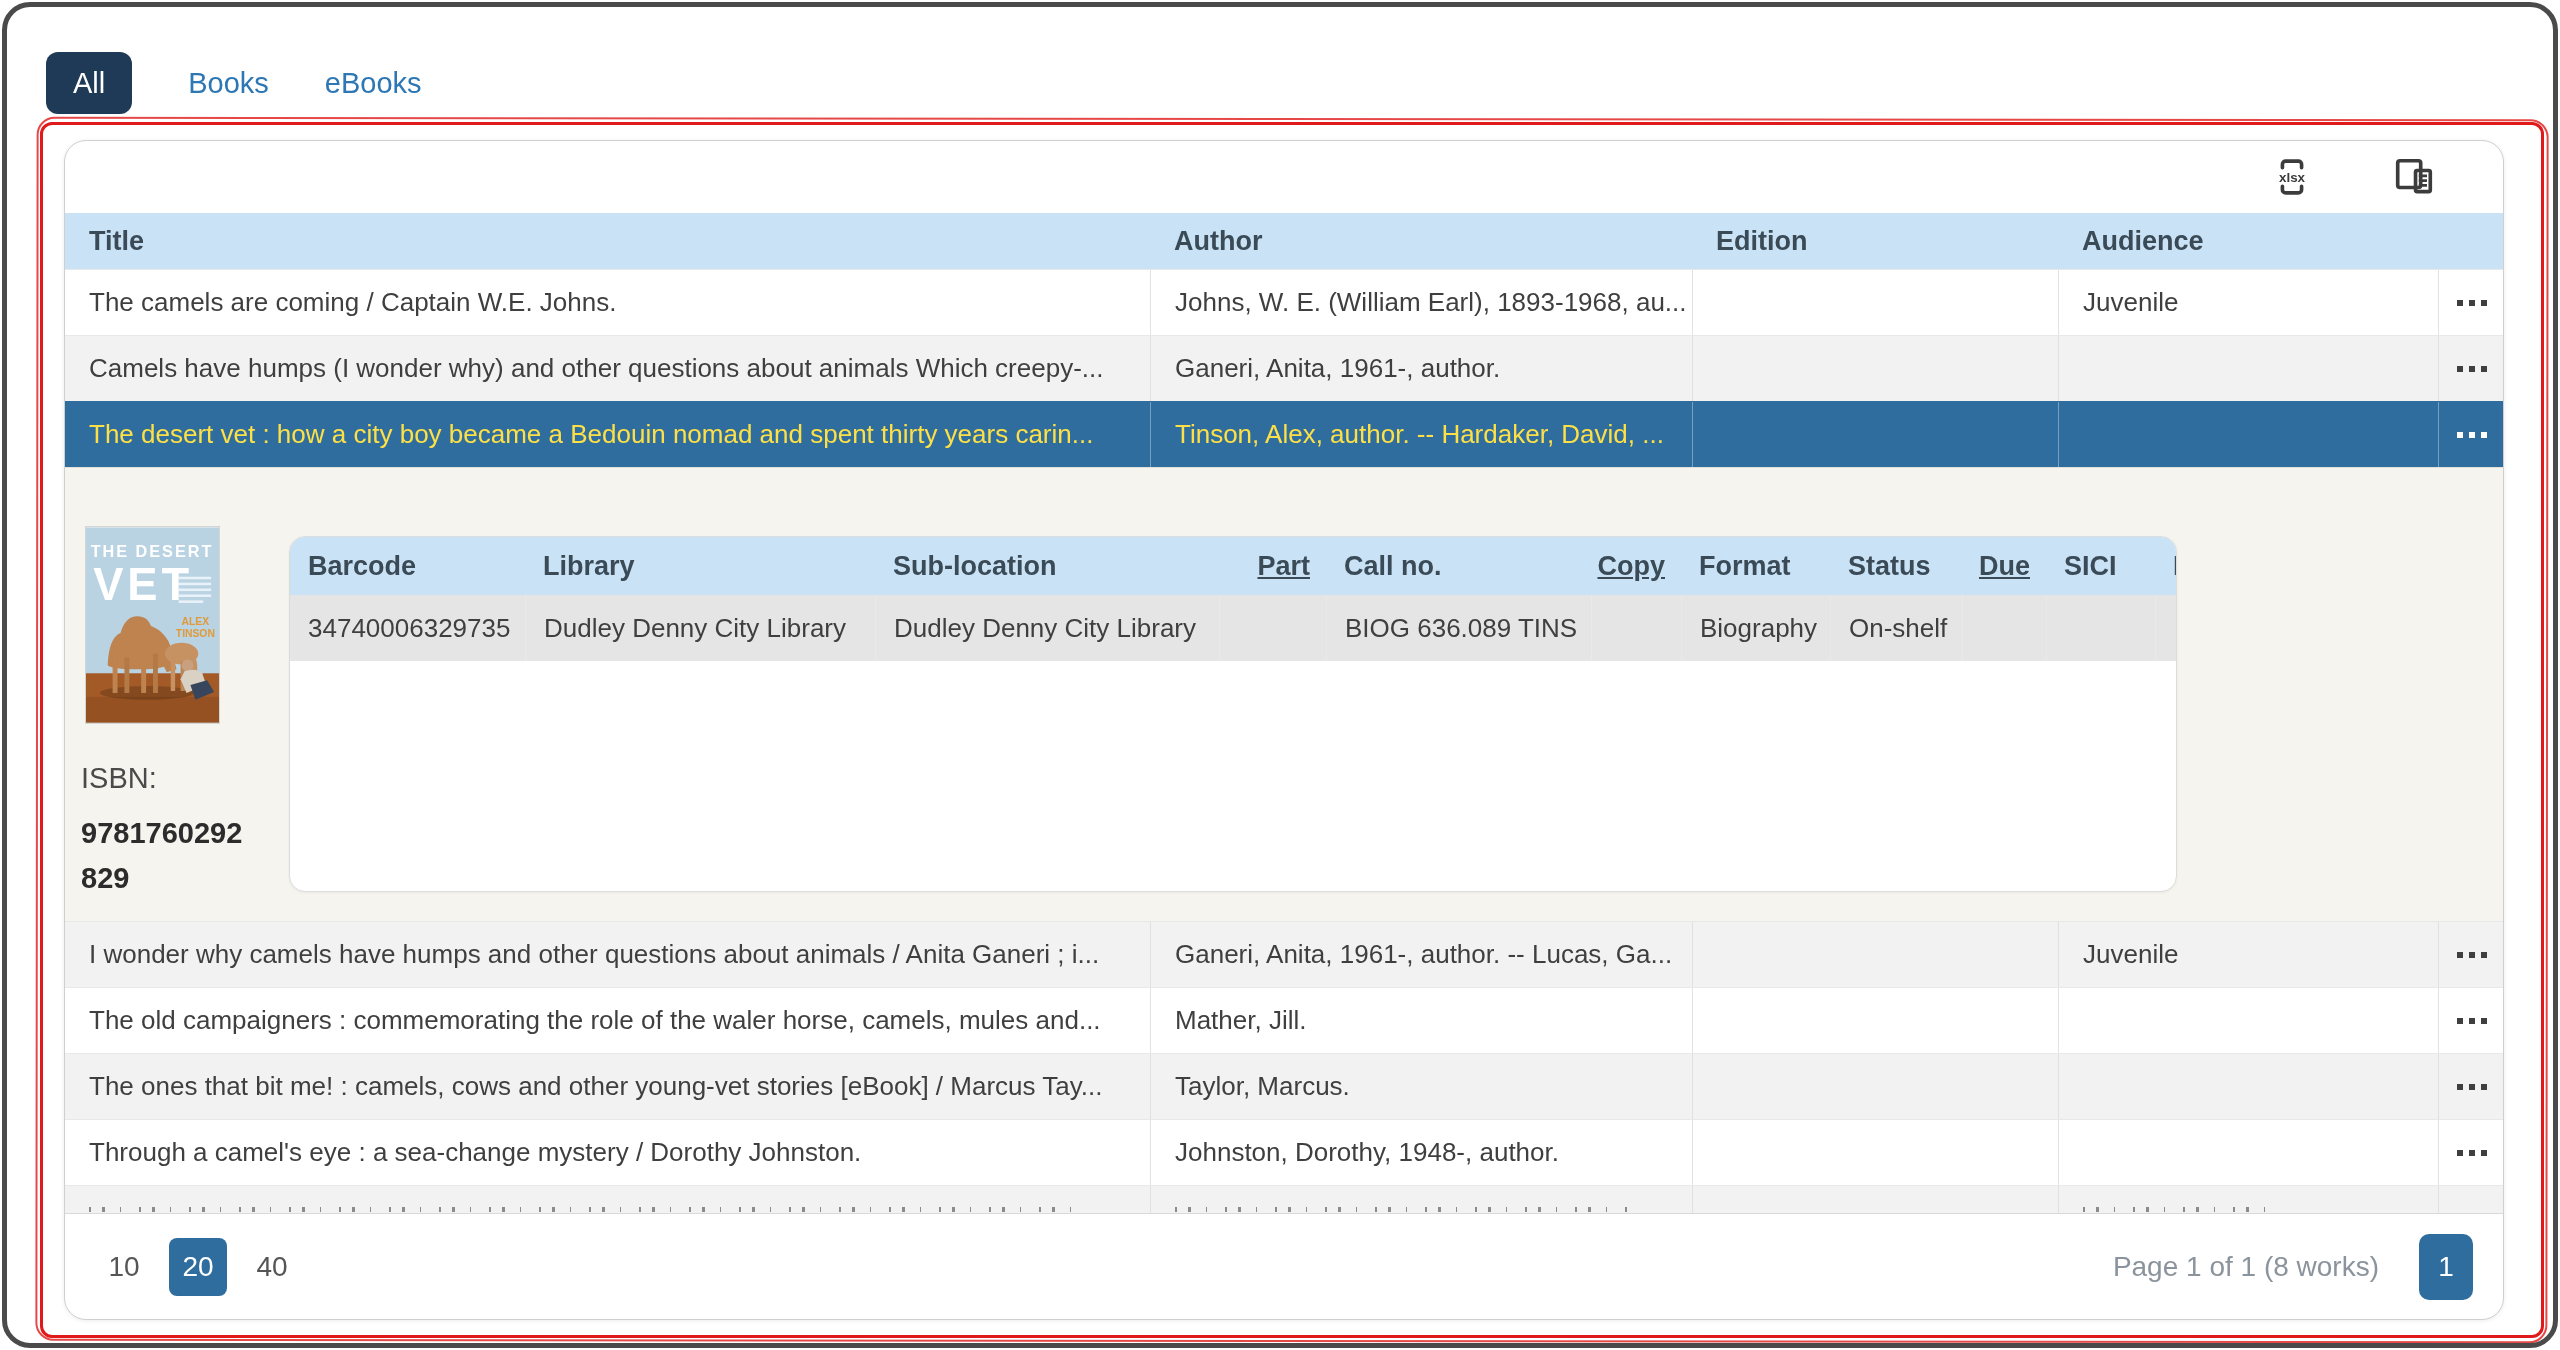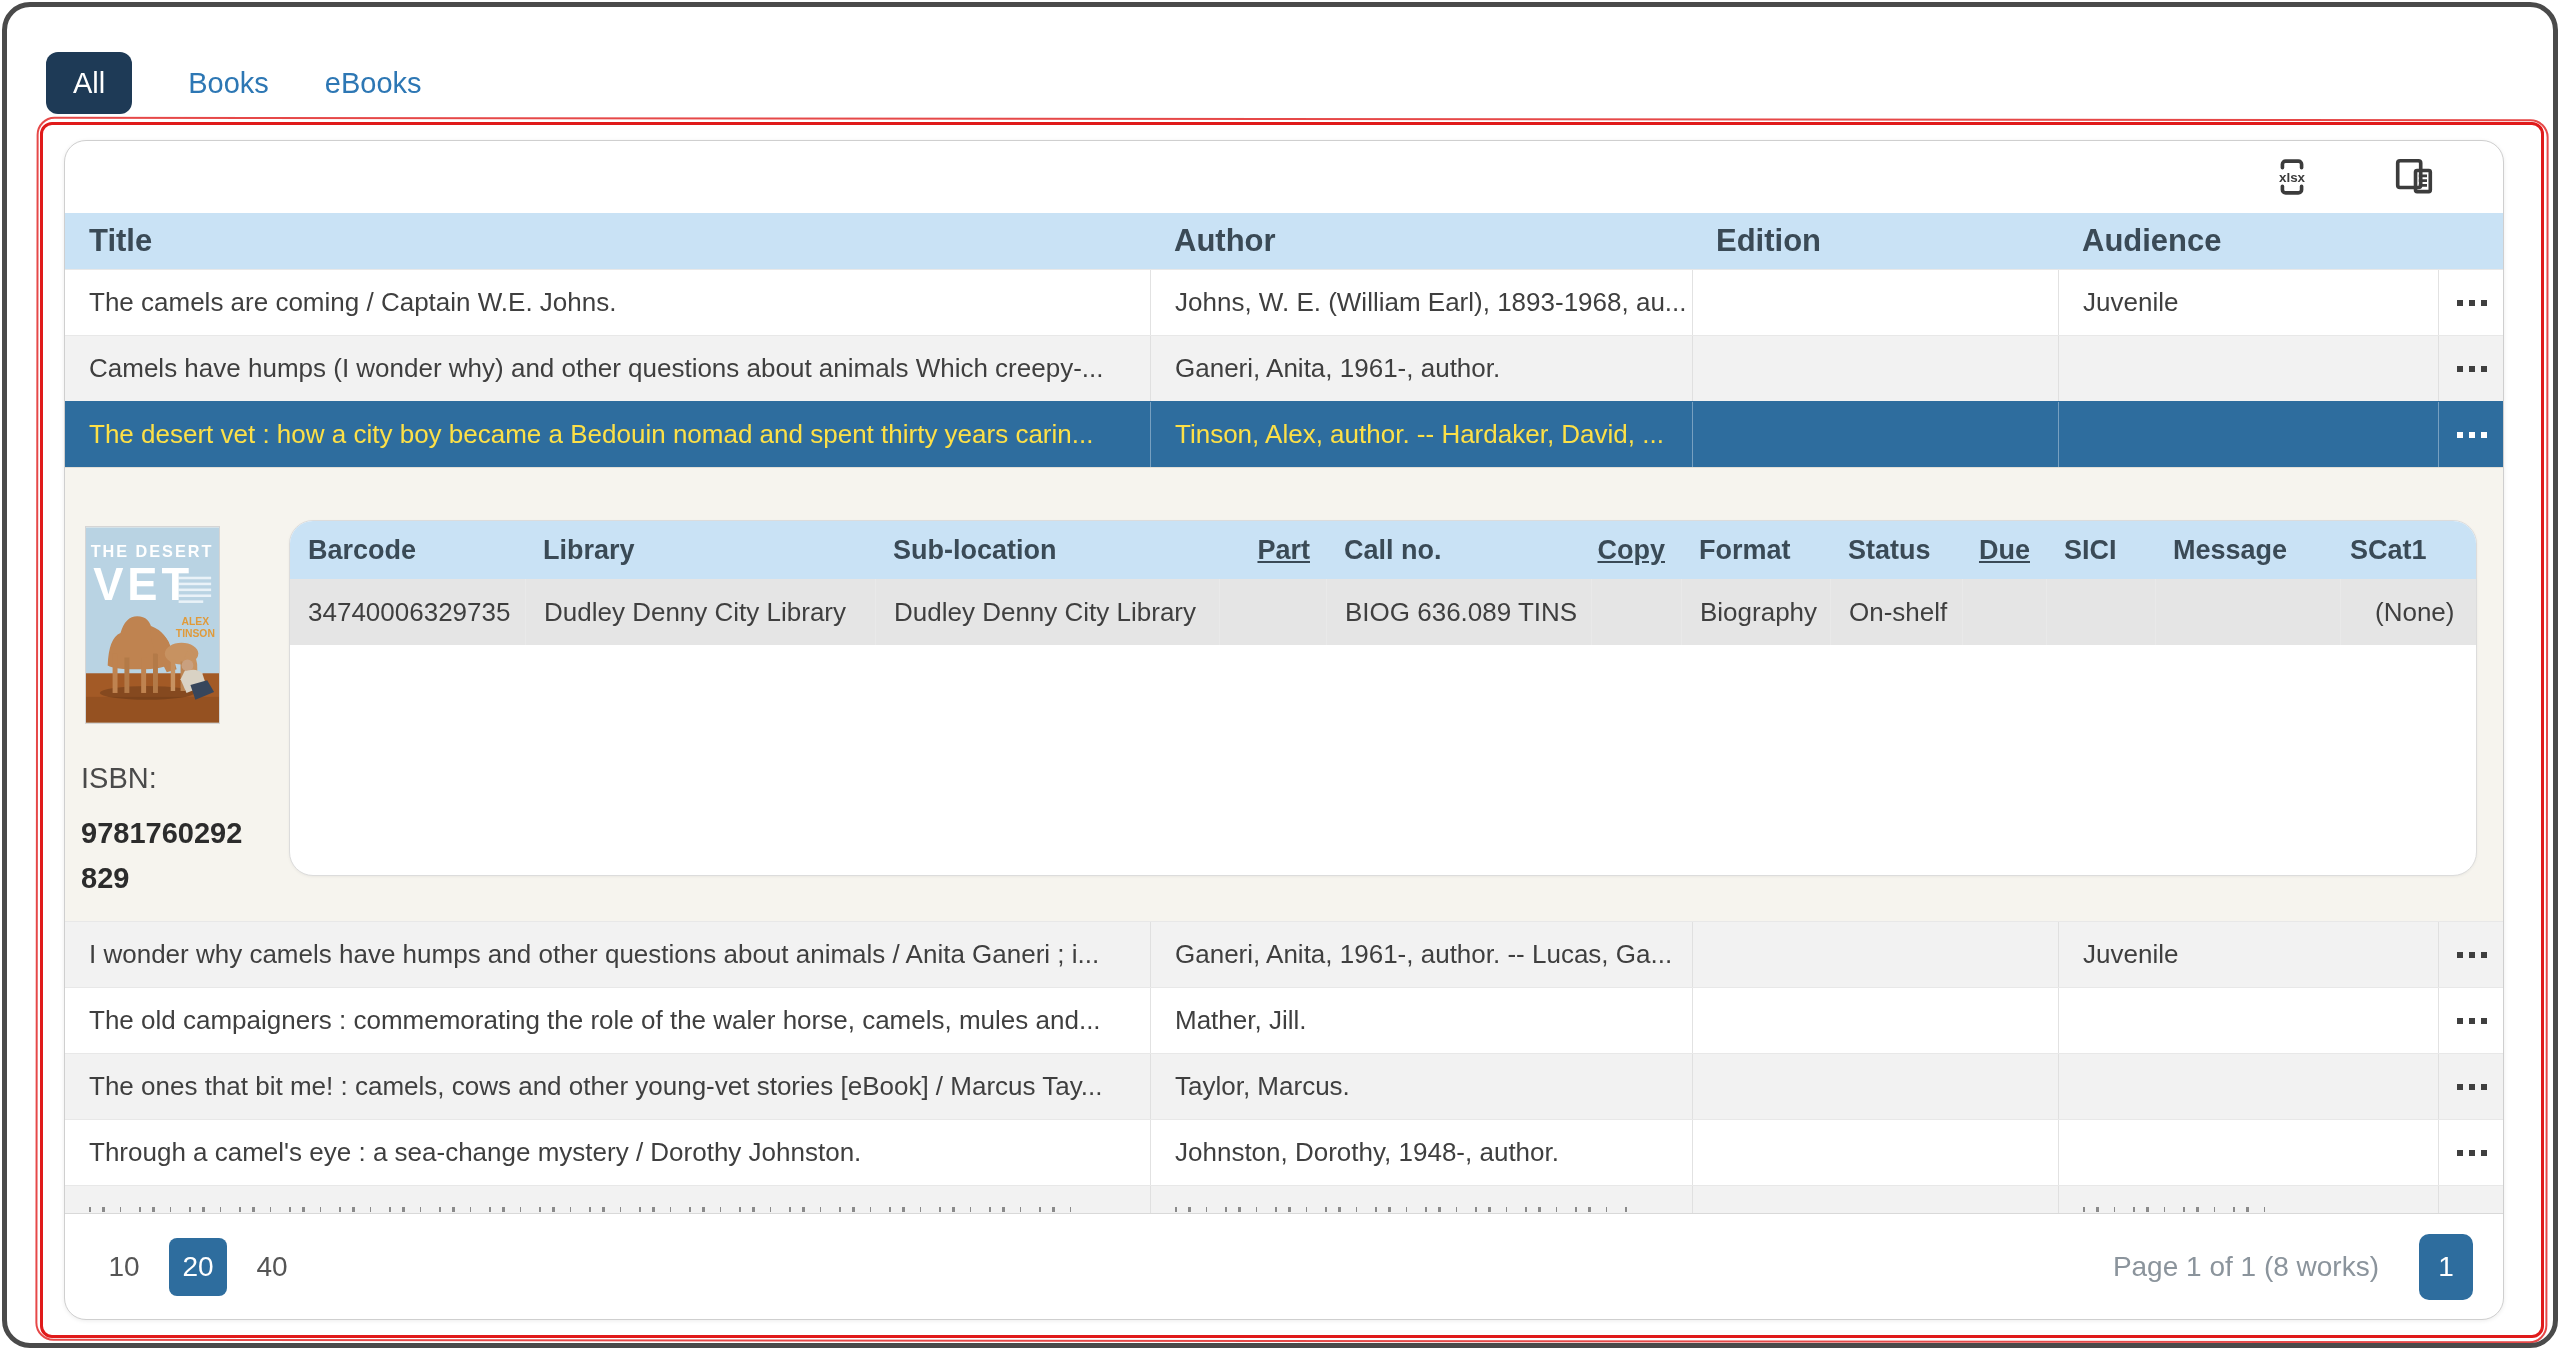--- a/index.html
+++ b/index.html
@@ -27,21 +27,21 @@
   .card { position:absolute; left:64px; top:140px; width:2440px; height:1180px; background:#fff;
     border:1px solid #cfcfcf; border-radius:22px; overflow:hidden;
     box-shadow:0 1px 4px rgba(0,0,0,.08); }
 
   .toolbar { height:72px; display:flex; justify-content:flex-end; align-items:center;
     gap:76px; padding-right:66px; }
   .tool-icon { width:46px; height:46px; cursor:pointer; }
 
   
   .grid-main { display:grid; grid-template-columns:1085px 542px 366px 380px 67px; align-items:center; }
-  .thead { background:#c9e2f5; height:56px; font-size:31px; font-weight:bold; color:#3a4a56; }
+  .thead { background:#c9e2f5; height:56px; font-size:27px; font-weight:bold; color:#3a4a56; }
   .row { height:66px; font-size:26px; color:#3f3f3f; border-top:1px solid #e8e8e8; background:#fff; }
   .row.alt { background:#f2f2f2; }
   .row.selected { background:#2e6d9e; color:#fde047; border-top-color:#2e6d9e; }
   .cell { padding-left:24px; padding-right:14px; white-space:nowrap; overflow:hidden; height:100%;
     display:flex; align-items:center; }
   .row .cell + .cell { border-left:1px solid #e2e2e2; }
   .row.alt .cell + .cell { border-left-color:#e0e0e0; }
   .row.selected .cell + .cell { border-left-color:rgba(255,255,255,.35); }
   .thead .cell { padding-left:24px; }
   .actions { justify-content:center; padding:0; }
@@ -56,22 +56,22 @@
   .sp-title { width:94%; } .sp-author { width:92%; } .sp-aud { width:58%; }
 
   
   .detail { position:relative; height:454px; background:#f6f4ee; border-top:1px solid #e3e0d8; }
   .cover { position:absolute; left:20px; top:58px; width:135px; height:198px; }
   .cover svg { display:block; border:1px solid #d5d5d5; }
   .isbn { position:absolute; left:16px; top:290px; width:185px; font-size:29px; color:#4a4a4a; line-height:1.4; }
   .isbn .num { display:block; margin-top:12px; font-weight:bold; color:#2c2c2c; width:168px;
     word-break:break-all; line-height:1.55; }
 
-  .panel { position:absolute; left:224px; top:52px; width:2188px; height:356px; background:#fff;
-    border:1px solid #dcdcdc; border-radius:24px; overflow:hidden; box-shadow:0 1px 3px rgba(0,0,0,.05); }
+  .panel { position:absolute; left:224px; top:68px; width:1888px; height:356px; background:#fff;
+    border:1px solid #dcdcdc; border-radius:16px; overflow:hidden; box-shadow:0 1px 3px rgba(0,0,0,.05); }
   .grid-hold { display:grid; align-items:center;
     grid-template-columns:235px 350px 344px 107px 265px 90px 149px 132px 84px 109px 177px 144px; }
   .phead { background:#c9e2f5; height:58px; font-size:27px; font-weight:bold; color:#3a4a56; }
   .prow { height:66px; font-size:26px; color:#3f3f3f; background:#e5e5e5; }
   .pcell { padding-left:18px; padding-right:10px; white-space:nowrap; overflow:hidden; height:100%;
     display:flex; align-items:center; }
   .prow .pcell + .pcell { border-left:1px solid #e9e9e9; }
   .r { justify-content:flex-end; padding-right:16px;text-decoration:underline; }
 
   

